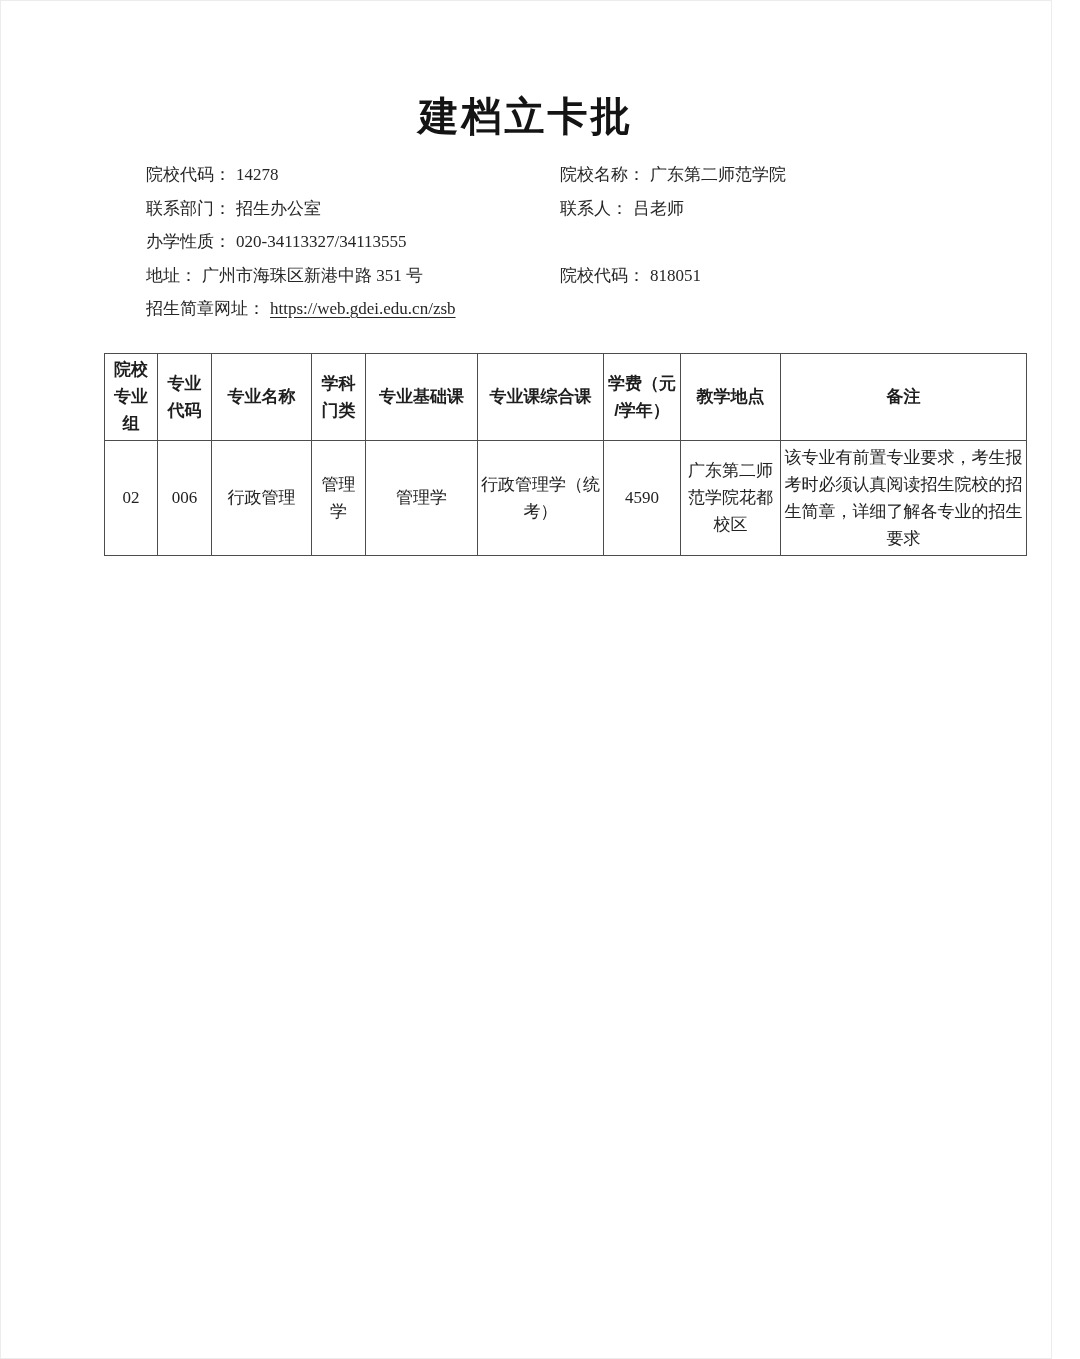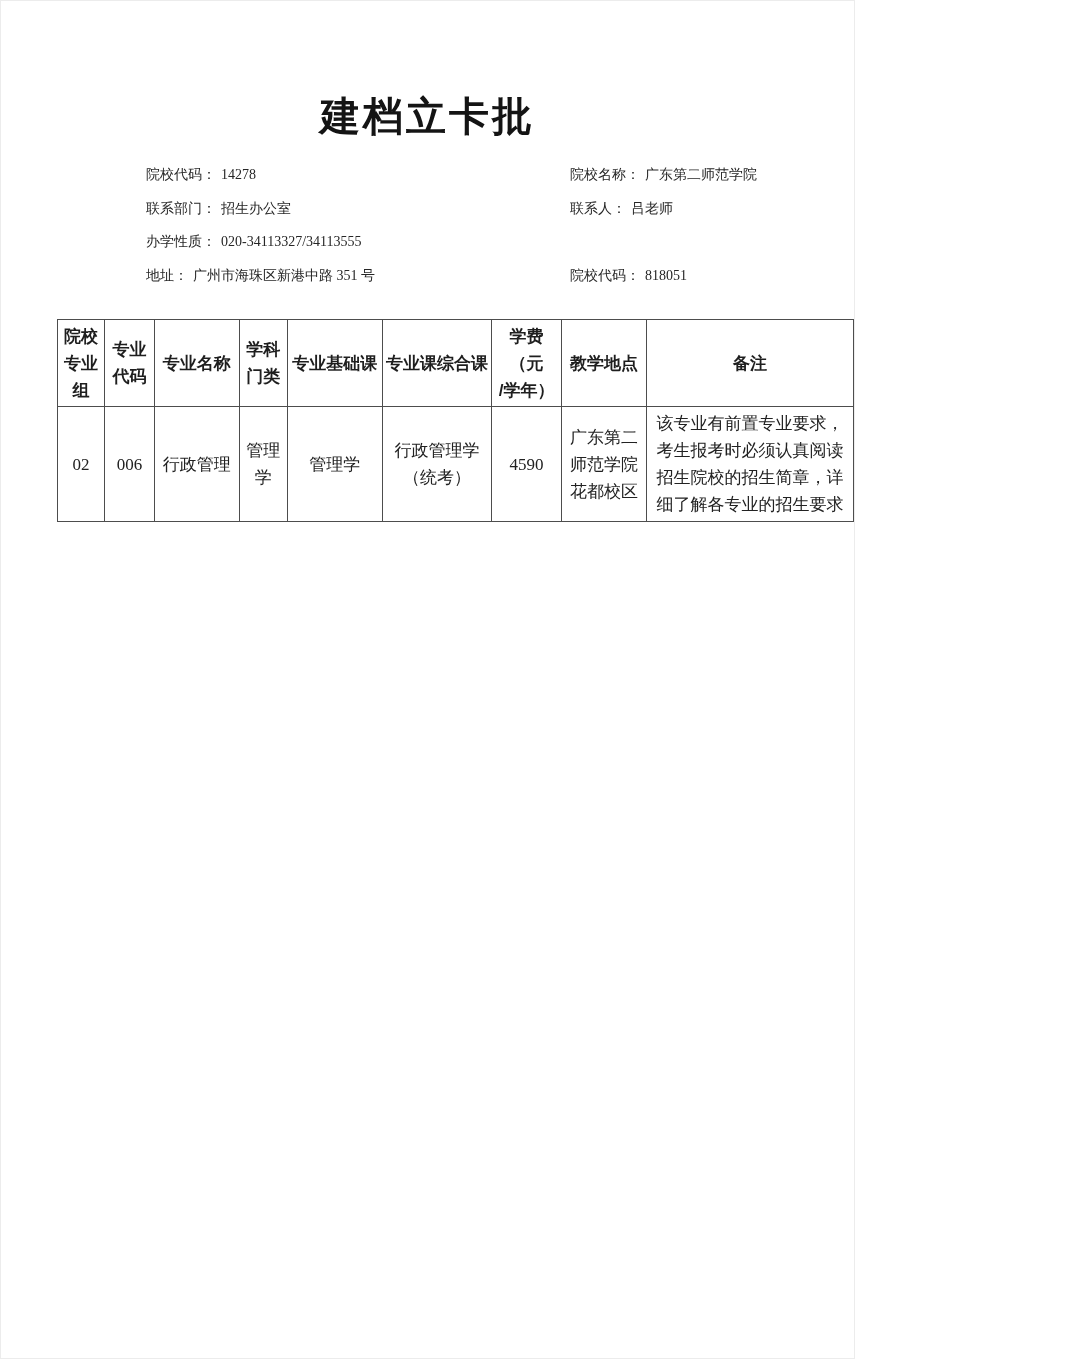--- a/index.html
+++ b/index.html
@@ -1,55 +1,55 @@
 <!DOCTYPE html>
 <html><head>
 <meta charset="utf-8">
 <style>
   html,body{margin:0;padding:0;background:#ffffff;}
   .page{
     position:relative;
-    width:855px;height:1359px;
+    width:1052px;height:1359px;
     background:#ffffff;
     box-sizing:border-box;
     border:1px solid #ececec;
     font-family:"Liberation Serif","DejaVu Serif",serif;
     color:#262626;
     overflow:hidden;
   }
   .doc-title{
     margin:0;
     padding-top:88px;
     text-align:center;
     font-family:"Liberation Sans","DejaVu Sans",sans-serif;
     font-weight:bold;
     font-size:40px;
     letter-spacing:3px;
     color:#141414;
   }
   .info{
     margin:14px 0 0 145px;
     width:860px;
-    font-size:14px;
+    font-size:17px;
   }
   .info-row{
     position:relative;
     height:33.5px;
     line-height:33.5px;
     white-space:nowrap;
   }
   .info-item .lbl{margin-right:5px;}
-  .info-right{position:absolute;left:424px;top:0;}
+  .info-right{position:absolute;left:414px;top:0;}
   .url{
     color:inherit;
     text-decoration:underline;
     text-underline-offset:3px;
   }
   table.adm{
-    margin:27px 0 0 56px;
+    margin:27px 0 0 103px;
     border-collapse:collapse;
     table-layout:fixed;
     font-size:17px;
     color:#222222;
   }
   .adm th,.adm td{
     border:1px solid #4d4d4d;
     text-align:center;
     vertical-align:middle;
     padding:0 2px;
@@ -100,20 +100,23 @@
 
     <div class="info-row">
       <span class="info-item"><span class="lbl">办学性质：</span><span class="val">020-34113327/34113555</span></span>
     </div>
 
     <div class="info-row">
       <span class="info-item"><span class="lbl">地址：</span><span class="val">广州市海珠区新港中路 351 号</span></span>
       <span class="info-item info-right"><span class="lbl">院校代码：</span><span class="val">818051</span></span>
     </div>
 
+    <div class="info-row">
+      <span class="info-item"><span class="lbl">招生简章网址：</span><span class="val url">https://web.gdei.edu.cn/zsb</span></span>
+    </div>
 
   </div>
 
   <table class="adm">
     <colgroup>
       <col class="c1">
         <col class="c2">
         <col class="c3">
         <col class="c4">
         <col class="c5">

